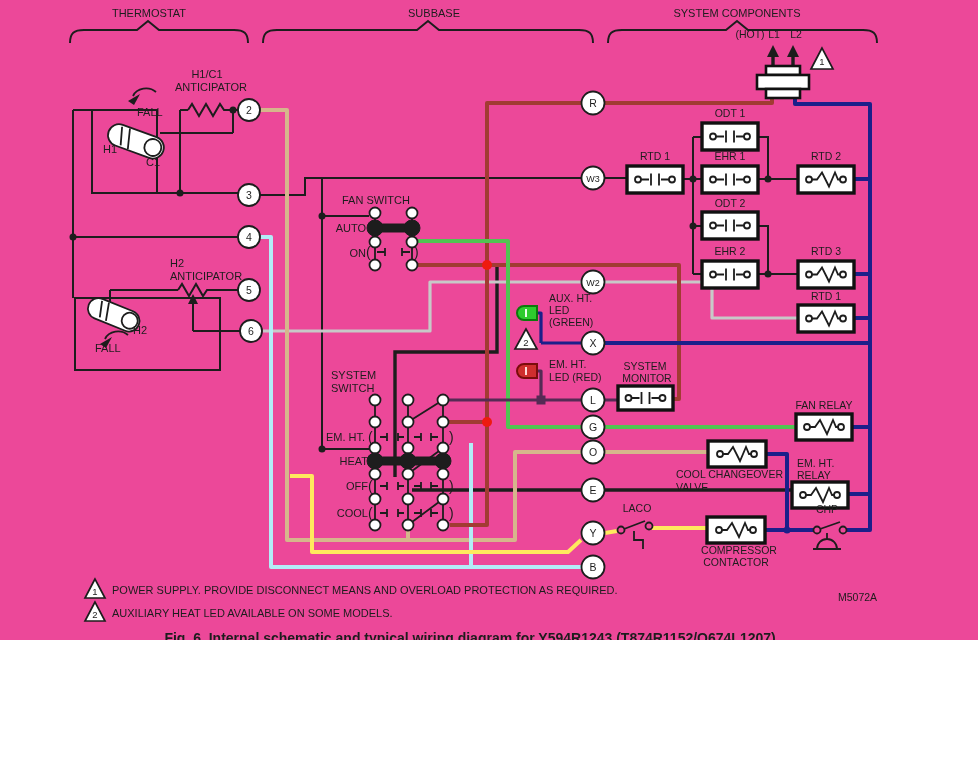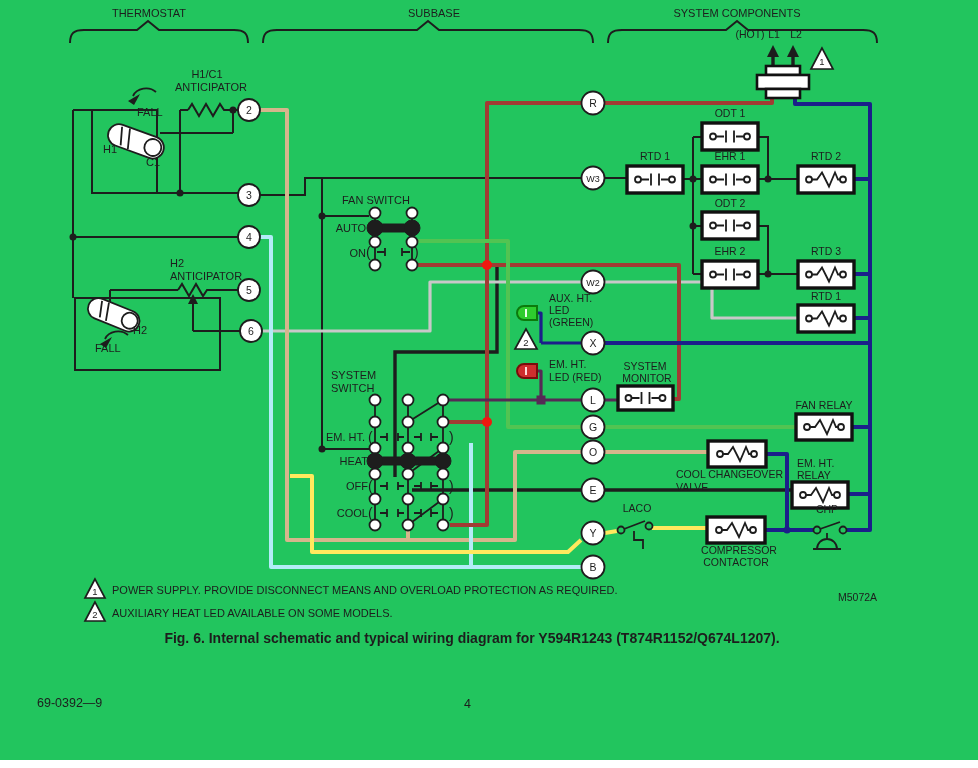--- a/index.html
+++ b/index.html
@@ -1,16 +1,16 @@
 <!DOCTYPE html>
 <html><head>
 <meta charset="utf-8">
 <style>
   html,body{margin:0;padding:0;background:#ffffff;}
-  .page{width:978px;height:760px;position:relative;background:#22c55e;overflow:hidden;}
+  .page{width:978px;height:640px;position:relative;background:#ec4899;overflow:hidden;}
   svg{position:absolute;top:0;left:0;}
   text{font-family:"Liberation Sans","DejaVu Sans",sans-serif;fill:#1d1d1d;}
   .lbl{font-size:11px;}
   .lbl-s{font-size:10.5px;}
   .lbl-c{text-anchor:middle;}
   .lbl-e{text-anchor:end;}
   .term-t{font-size:10.5px;text-anchor:middle;}
   .term-t2{font-size:9px;text-anchor:middle;}
   .cap{font-size:14px;font-weight:bold;text-anchor:middle;}
   .foot{font-size:12.5px;}

